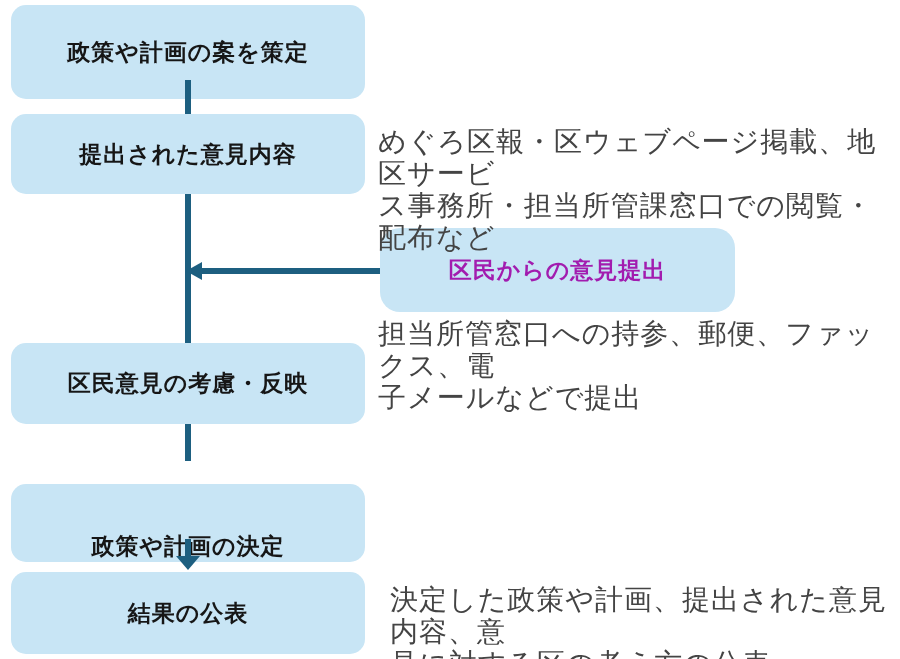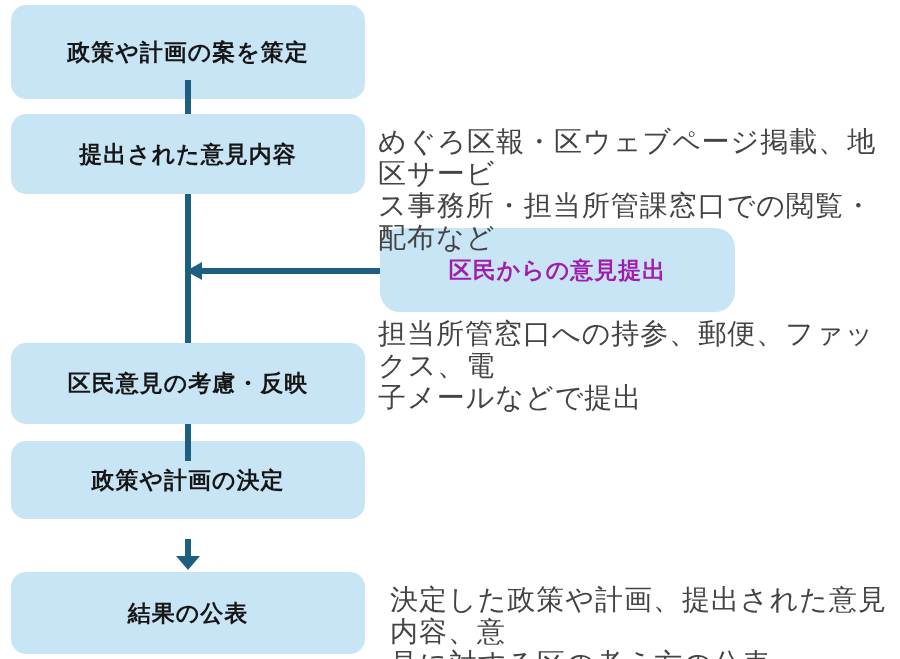--- a/index.html
+++ b/index.html
@@ -17,21 +17,21 @@
     border-radius:15px;
     display:flex;align-items:center;justify-content:center;
     color:#161616;
     font-size:23px;font-weight:700;
     letter-spacing:1px;
     text-align:center;
   }
   .b1{top:5px;height:94px;}
   .b2{top:114px;height:80px;}
   .b3{top:343px;height:81px;}
-  .b4{top:441px;height:78px;}
+  .b4{top:484px;height:78px;align-items:flex-end;}
   .b5{top:572px;height:82px;}
   .sidebox{
     position:absolute;
     left:380px;top:228px;width:355px;height:84px;
     background:#c8e5f5;
     border-radius:20px;
     display:flex;align-items:center;justify-content:center;
     color:#a21caf;
     font-size:23px;font-weight:700;
     letter-spacing:1px;

